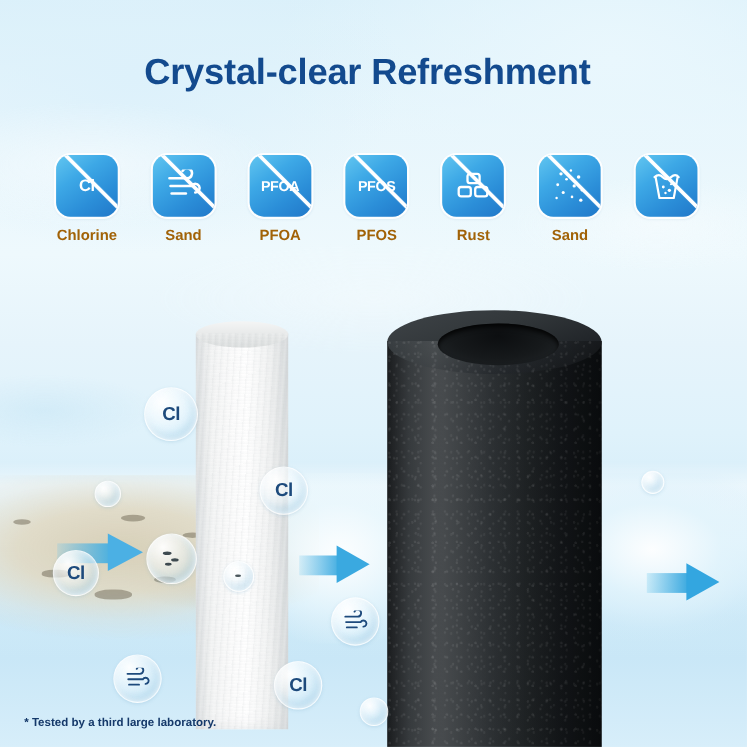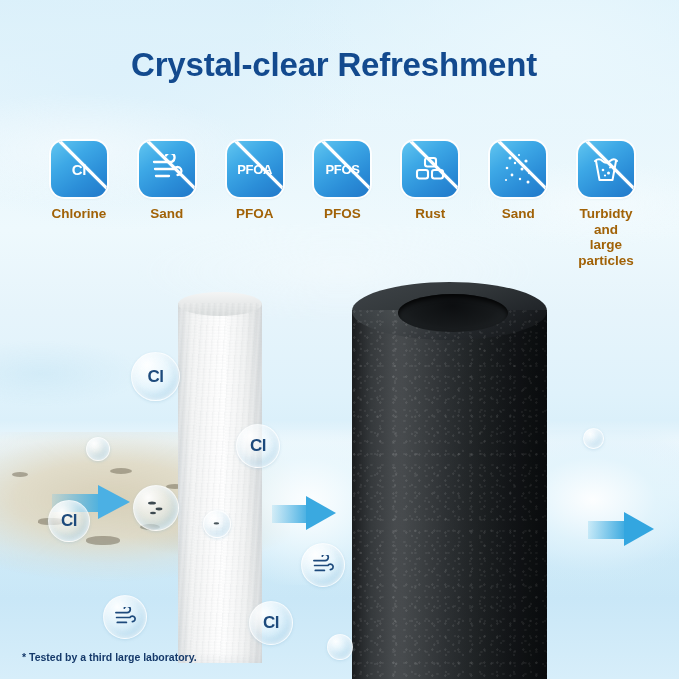--- a/index.html
+++ b/index.html
@@ -372,22 +372,20 @@
           <svg width="34" height="32" viewBox="0 0 34 32" fill="none" stroke="#ffffff" stroke-width="2" stroke-linecap="round" stroke-linejoin="round">
             <path d="M7 8 L10.5 27 H23.5 L27 8"></path>
             <path d="M6 8 q4 -3.5 7.5 0 t7.5 0 t7 0"></path>
             <circle cx="14" cy="17" r="1.3" fill="#ffffff" stroke="none"></circle>
             <circle cx="19.5" cy="20" r="1.5" fill="#ffffff" stroke="none"></circle>
             <circle cx="16" cy="22.5" r="1.1" fill="#ffffff" stroke="none"></circle>
             <circle cx="21" cy="14.5" r="1" fill="#ffffff" stroke="none"></circle>
           </svg>
         </div>
       </div>
-      <div class="icon-label">Turbidty and
-large particles</div>
     </div>
 
   </div>
 
   <div class="scene">
 
     <div class="water-band"></div>
 
     <div class="dirty-water">
       <div class="dirty-speck" style="left:48px;top:86px;width:26px;height:7px;border-radius:40%;"></div>

